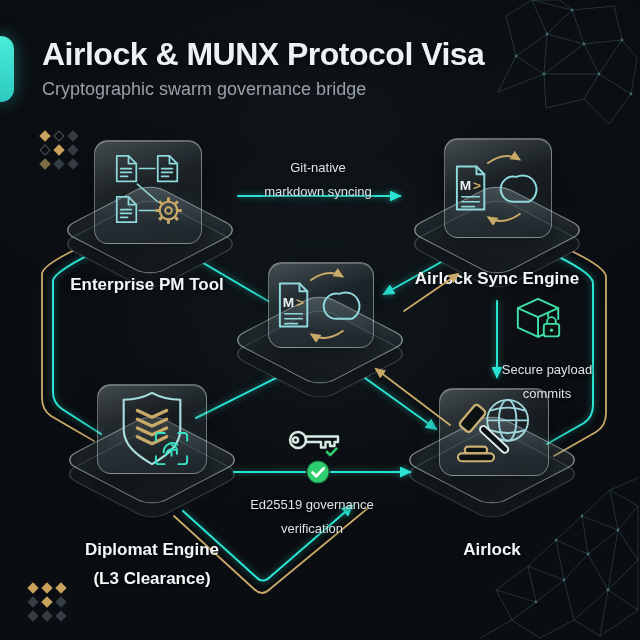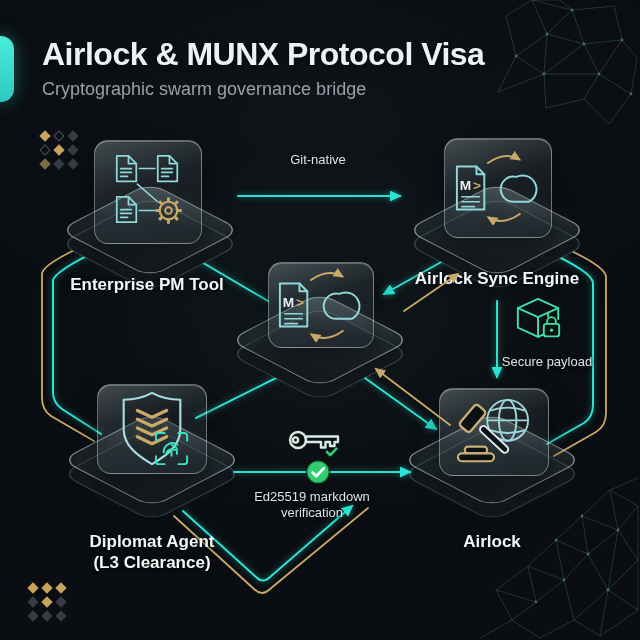--- a/index.html
+++ b/index.html
@@ -39,21 +39,21 @@
     background:radial-gradient(closest-side, rgba(160,210,215,.16), rgba(0,0,0,0) 72%);}
   .panel{border-radius:14px;
     background:linear-gradient(160deg, rgba(196,212,216,.30) 0%, rgba(110,128,134,.14) 45%, rgba(34,44,50,.18) 100%);
     border:1px solid rgba(235,248,250,.38);
     box-shadow:0 10px 24px rgba(0,0,0,.45), inset 0 1px 0 rgba(255,255,255,.25);
     display:flex;align-items:center;justify-content:center;}
   .node-label{font-size:17px;font-weight:600;color:#f4f7f8;text-align:center;
     text-shadow:0 1px 5px rgba(0,0,0,.85);line-height:21px;transform:translateX(-50%);}
   .edge-label{font-size:13px;font-weight:400;color:#dde3e6;text-align:center;
     text-shadow:0 1px 4px rgba(0,0,0,.9);line-height:16px;transform:translateX(-50%);}
-  .edge-label span, .node-label span{display:block;}
+  .edge-label span, .node-label span{display:block;margin-top:8px;}
   svg text{font-family:"Liberation Sans","DejaVu Sans",sans-serif;}
 </style>
 </head>
 <body>
 
 <svg width="0" height="0" style="position:absolute">
   <defs>
     <linearGradient id="faceGrad" x1="0" y1="0" x2="0.6" y2="1">
       <stop offset="0" stop-color="rgba(198,216,220,0.30)"></stop>
       <stop offset="0.5" stop-color="rgba(96,114,120,0.16)"></stop>
@@ -334,21 +334,21 @@
           <path d="M32,24 V29 Q32,32 29,32 H23"></path>
             <path d="M9,32 H3 Q0,32 0,29 V24"></path>
           <path d="M8,20 a9,9 0 0 1 14,-8"></path>
             <path d="M10.5,22.5 a6,6 0 0 1 9,-5"></path>
           <path d="M16,12.5 a5.5,5.5 0 0 1 5.5,5.5 v3.5"></path>
             <path d="M16,17 v6.5"></path>
         </g>
       </svg>
     </div>
     <div class="abs node-label" style="left:152px;top:531px;width:200px">
-      <span>Diplomat Agent</span>
+      <span>Diplomat Engine</span>
       <span>(L3 Clearance)</span>
     </div>
   </div>
 
   <div class="abs" style="left:0;top:0;z-index:2">
     <svg class="abs" style="left:392px;top:400px" width="200" height="150" viewBox="0 0 200 150">
         <use href="#platform-shape"></use>
       </svg>
     <div class="abs panel" style="left:439px;top:388px;width:108px;height:86px">
       <svg width="94" height="76" viewBox="0 0 96 78">
@@ -375,50 +375,52 @@
   </div>
 
   <svg class="abs wires" width="640" height="640" viewBox="0 0 640 640" style="z-index:3">
     <path class="g" d="M404,311 L458,274" marker-end="url(#arrow-g)"></path>
     <path class="g" d="M450,425 L376,369" marker-end="url(#arrow-g)"></path>
     <path class="t" d="M234,472 H410" marker-end="url(#arrow-t)"></path>
   </svg>
 
   <div class="abs edge-label" style="left:318px;top:152px;width:160px;z-index:4">
     <span>Git-native</span>
+    <span>markdown syncing</span>
   </div>
 
   <svg class="abs" style="left:512px;top:296px;z-index:4" width="54" height="50" viewBox="0 0 56 52">
     <g stroke="#3fdfa6" stroke-width="2" fill="none" stroke-linejoin="round" stroke-linecap="round">
       <path d="M27,3 L48,12.5 L27,22 L6,12.5 Z"></path>
       <path d="M6,12.5 V33 L27,42.5 V22"></path>
       <path d="M48,12.5 V24"></path>
         <path d="M27,42.5 L33.5,39.6"></path>
       <path d="M37.5,17.2 v4.5"></path>
     </g>
     <g transform="translate(41,32)">
       <rect x="-8" y="-3" width="16" height="13" rx="2.5" fill="#0c1114" stroke="#3fdfa6" stroke-width="2"></rect>
       <path d="M-4.5,-3 v-2.5 a4.5,4.5 0 0 1 9,0 v2.5" fill="none" stroke="#3fdfa6" stroke-width="2"></path>
       <circle cx="0" cy="3.5" r="1.7" fill="#3fdfa6"></circle>
     </g>
   </svg>
   <div class="abs edge-label" style="left:547px;top:354px;width:120px;z-index:4">
     <span>Secure payload</span>
+    <span>commits</span>
   </div>
 
   <svg class="abs" style="left:286px;top:424px;z-index:4" width="60" height="42" viewBox="0 0 60 42">
     <g stroke="#d8ebe2" stroke-width="2.4" fill="none" stroke-linejoin="round" stroke-linecap="round">
       <circle cx="12" cy="16" r="8"></circle>
         <circle cx="9.5" cy="16" r="2.6"></circle>
       <path d="M20,12.5 H52 V18 H48.5 V22 H44 V18 H39.5 V23.5 H35 V18 H20 Z"></path>
     </g>
     <path d="M41,28 l3.2,3.2 l6.2,-6.6" stroke="#2fcf6f" stroke-width="2.6" fill="none" stroke-linecap="round" stroke-linejoin="round"></path>
   </svg>
   <svg class="abs" style="left:303px;top:457px;z-index:4" width="30" height="30" viewBox="0 0 30 30">
     <circle cx="15" cy="15" r="11.5" fill="#2fcf6f" stroke="rgba(8,22,15,.6)" stroke-width="2"></circle>
     <path d="M9.6,15.6 l3.7,3.7 l7.3,-7.9" stroke="#ffffff" stroke-width="2.8" fill="none" stroke-linecap="round" stroke-linejoin="round"></path>
   </svg>
   <div class="abs edge-label" style="left:312px;top:489px;width:160px;z-index:4">
-    <span>Ed25519 markdown</span>
+    <span>Ed25519 governance</span>
     <span>verification</span>
   </div>
 
 </div>
 
 </body></html>

